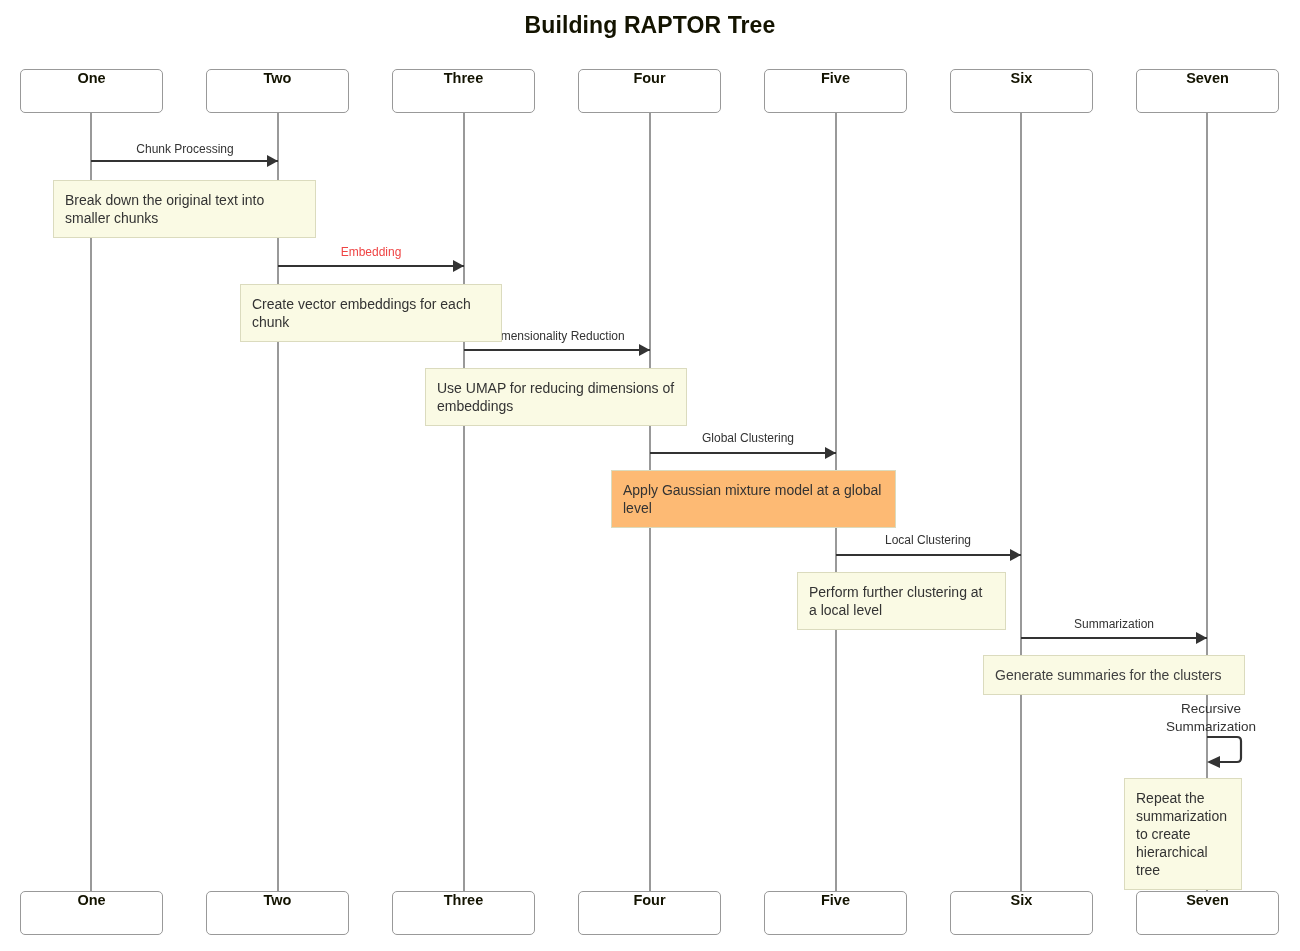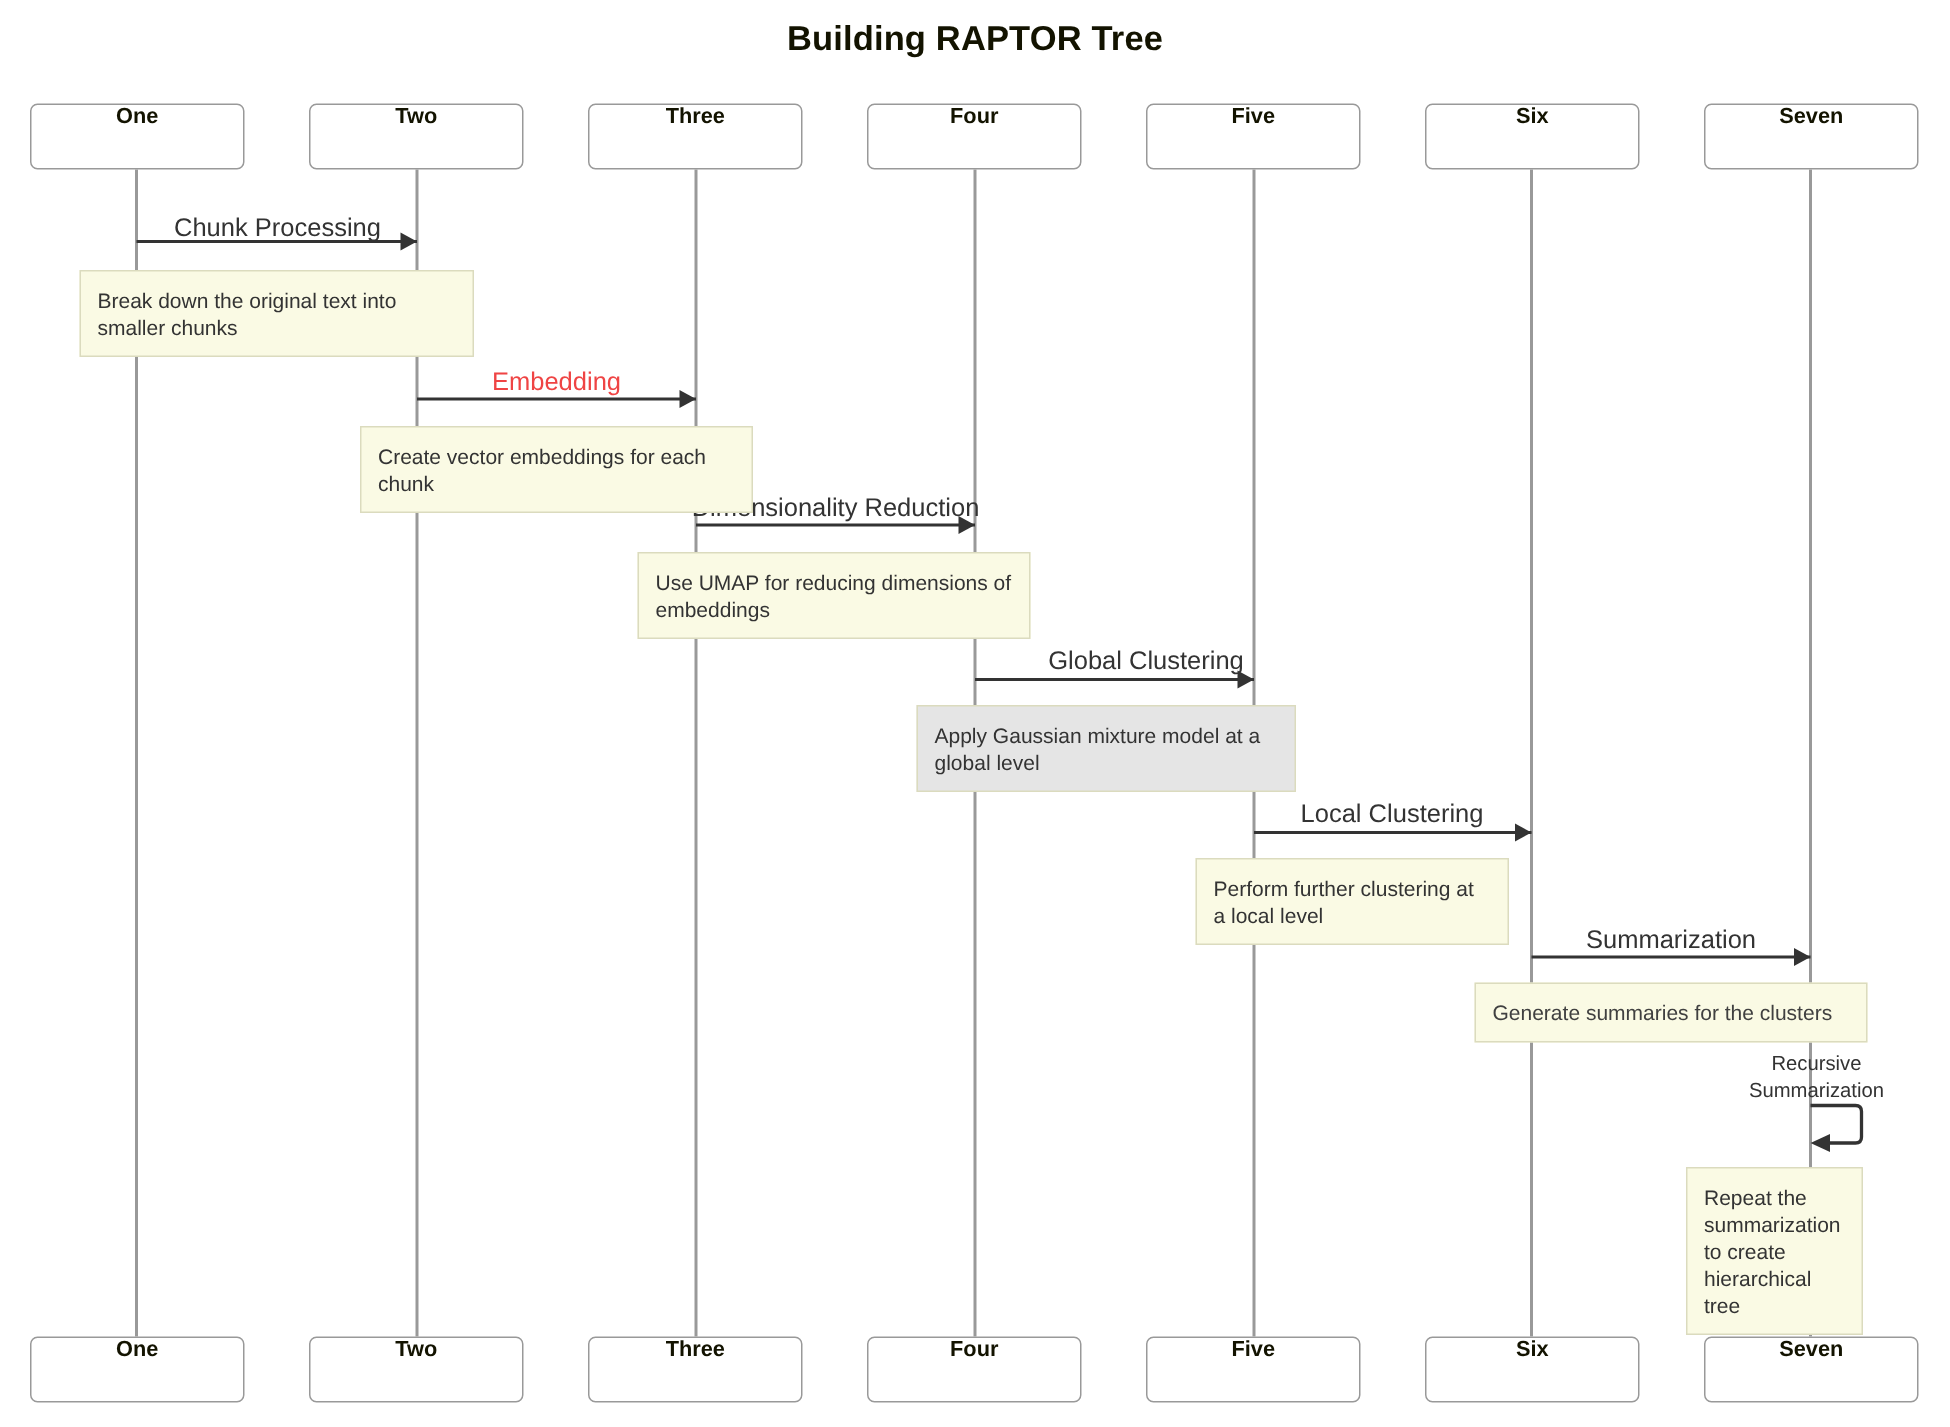--- a/index.html
+++ b/index.html
@@ -60,21 +60,21 @@
   .msg-arrowhead {
     position: absolute;
     width: 0;
     height: 0;
     border-top: 6px solid transparent;
     border-bottom: 6px solid transparent;
     border-left: 11px solid #333333;
   }
   .msg-label {
     position: absolute;
-    font-size: 17px;
+    font-size: 12px;
     color: #333333;
     text-align: center;
     white-space: nowrap;
     transform: translateX(-50%);
   }
   .note-box {
     position: absolute;
     background: #fafae4;
     border: 1px solid #dbdbbe;
     box-sizing: border-box;
@@ -163,39 +163,39 @@
       <div class="msg-arrowhead" style="left: 267px; top: 155px; border-left-color: rgb(51, 51, 51);"></div>
       <div class="msg-label" style="left: 185px; top: 142px; color: rgb(51, 51, 51);">Chunk Processing</div>
       <div class="msg-line" style="left: 278px; top: 265px; width: 186px; border-top-color: rgb(51, 51, 51);"></div>
       <div class="msg-arrowhead" style="left: 453px; top: 260px; border-left-color: rgb(51, 51, 51);"></div>
       <div class="msg-label" style="left: 371px; top: 245px; color: #ef4444;">Embedding</div>
       <div class="msg-line" style="left: 464px; top: 349px; width: 186px; border-top-color: rgb(51, 51, 51);"></div>
       <div class="msg-arrowhead" style="left: 639px; top: 344px; border-left-color: rgb(51, 51, 51);"></div>
       <div class="msg-label" style="left: 557px; top: 329px; color: rgb(51, 51, 51);">Dimensionality Reduction</div>
       <div class="msg-line" style="left: 650px; top: 452px; width: 186px; border-top-color: rgb(51, 51, 51);"></div>
       <div class="msg-arrowhead" style="left: 825px; top: 447px; border-left-color: rgb(51, 51, 51);"></div>
-      <div class="msg-label" style="left: 764px; top: 431px; color: rgb(51, 51, 51);">Global Clustering</div>
+      <div class="msg-label" style="left: 748px; top: 431px; color: rgb(51, 51, 51);">Global Clustering</div>
       <div class="msg-line" style="left: 836px; top: 554px; width: 185px; border-top-color: rgb(51, 51, 51);"></div>
       <div class="msg-arrowhead" style="left: 1010px; top: 549px; border-left-color: rgb(51, 51, 51);"></div>
       <div class="msg-label" style="left: 928px; top: 533px; color: rgb(51, 51, 51);">Local Clustering</div>
       <div class="msg-line" style="left: 1021px; top: 637px; width: 186px; border-top-color: rgb(51, 51, 51);"></div>
       <div class="msg-arrowhead" style="left: 1196px; top: 632px; border-left-color: rgb(51, 51, 51);"></div>
       <div class="msg-label" style="left: 1114px; top: 617px; color: rgb(51, 51, 51);">Summarization</div>
     </div>
   <div id="selfloop-layer">
       <div class="loop-wrap" style="left: 1205px; top: 735px; width: 50px; height: 39px;"><svg width="50" height="39" viewBox="0 0 50 39">
           <path d="M2,2 L32,2 Q36,2 36,6 L36,23 Q36,27 32,27 L14,27" fill="none" stroke="#333333" stroke-width="2.2"></path>
           <path d="M2,27 L15,21 L15,33 Z" fill="#333333"></path>
         </svg></div>
       <div class="loop-label" style="left: 1211px; top: 700px; color: rgb(51, 51, 51);">Recursive
 Summarization</div>
     </div>
   <div id="notes-layer">
       <div class="note-box" style="left: 53px; top: 180px; width: 263px; min-height: 52px; background: rgb(250, 250, 228); border-color: rgb(219, 219, 190); color: rgb(51, 51, 51);">Break down the original text into smaller chunks</div>
       <div class="note-box" style="left: 240px; top: 284px; width: 262px; min-height: 30px; background: rgb(250, 250, 228); border-color: rgb(219, 219, 190); color: rgb(51, 51, 51);">Create vector embeddings for each chunk</div>
       <div class="note-box" style="left: 425px; top: 368px; width: 262px; min-height: 47px; background: rgb(250, 250, 228); border-color: rgb(219, 219, 190); color: rgb(51, 51, 51);">Use UMAP for reducing dimensions of embeddings</div>
-      <div class="note-box" style="left: 611px; top: 470px; width: 253px; min-height: 47px; background: #e5e5e5; border-color: rgb(219, 219, 190); color: rgb(51, 51, 51);">Apply Gaussian mixture model at a global level</div>
+      <div class="note-box" style="left: 611px; top: 470px; width: 285px; min-height: 47px; background: #fdba74; border-color: rgb(219, 219, 190); color: rgb(51, 51, 51);">Apply Gaussian mixture model at a global level</div>
       <div class="note-box" style="left: 797px; top: 572px; width: 209px; min-height: 30px; background: rgb(250, 250, 228); border-color: rgb(219, 219, 190); color: rgb(51, 51, 51);">Perform further clustering at a local level</div>
       <div class="note-box" style="left: 983px; top: 655px; width: 262px; min-height: 31px; background: rgb(250, 250, 228); border-color: rgb(219, 219, 190); color: #404040;">Generate summaries for the clusters</div>
       <div class="note-box" style="left: 1124px; top: 778px; width: 118px; min-height: 84px; background: rgb(250, 250, 228); border-color: rgb(219, 219, 190); color: rgb(51, 51, 51);">Repeat the summarization to create hierarchical tree</div>
     </div>
 
 </div>
 
 </body></html>

